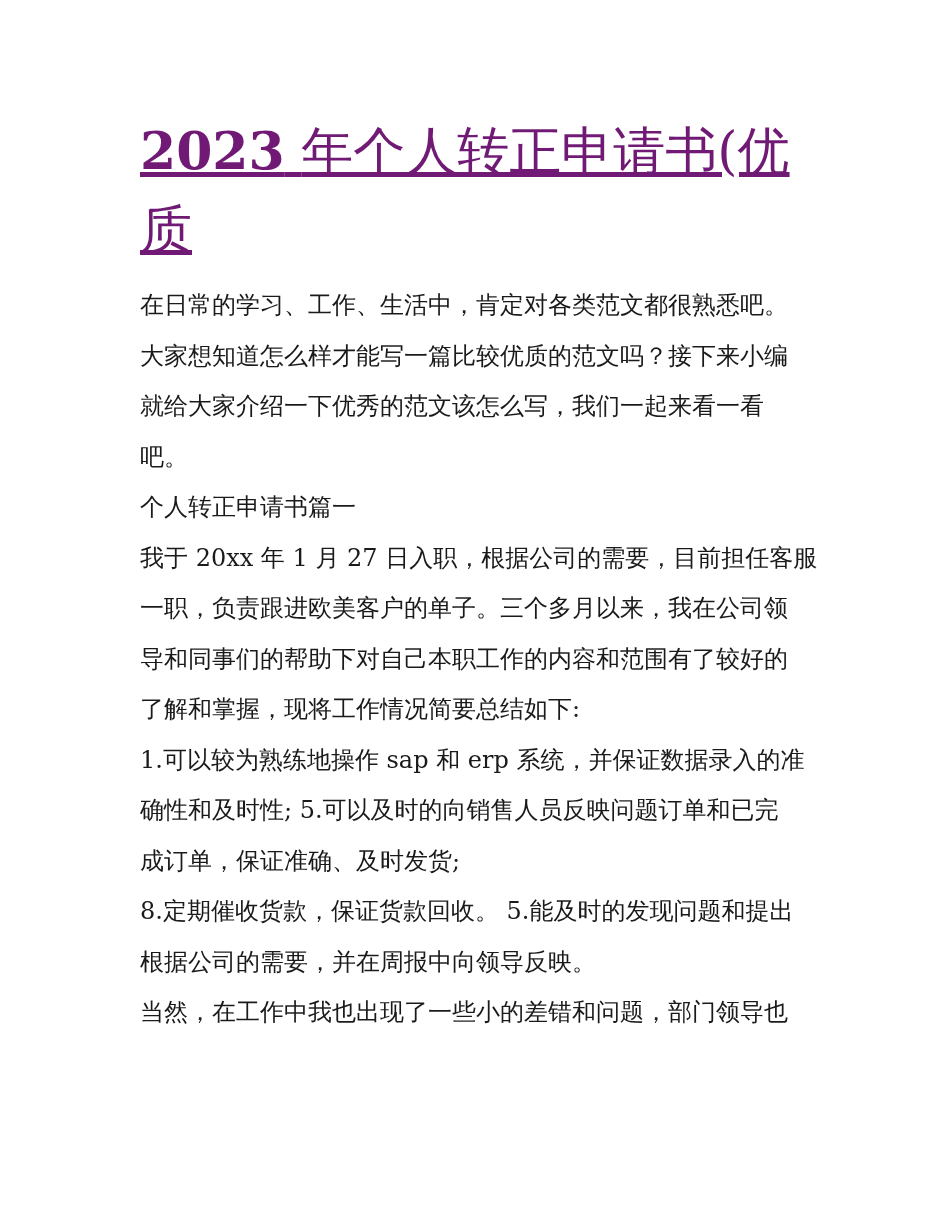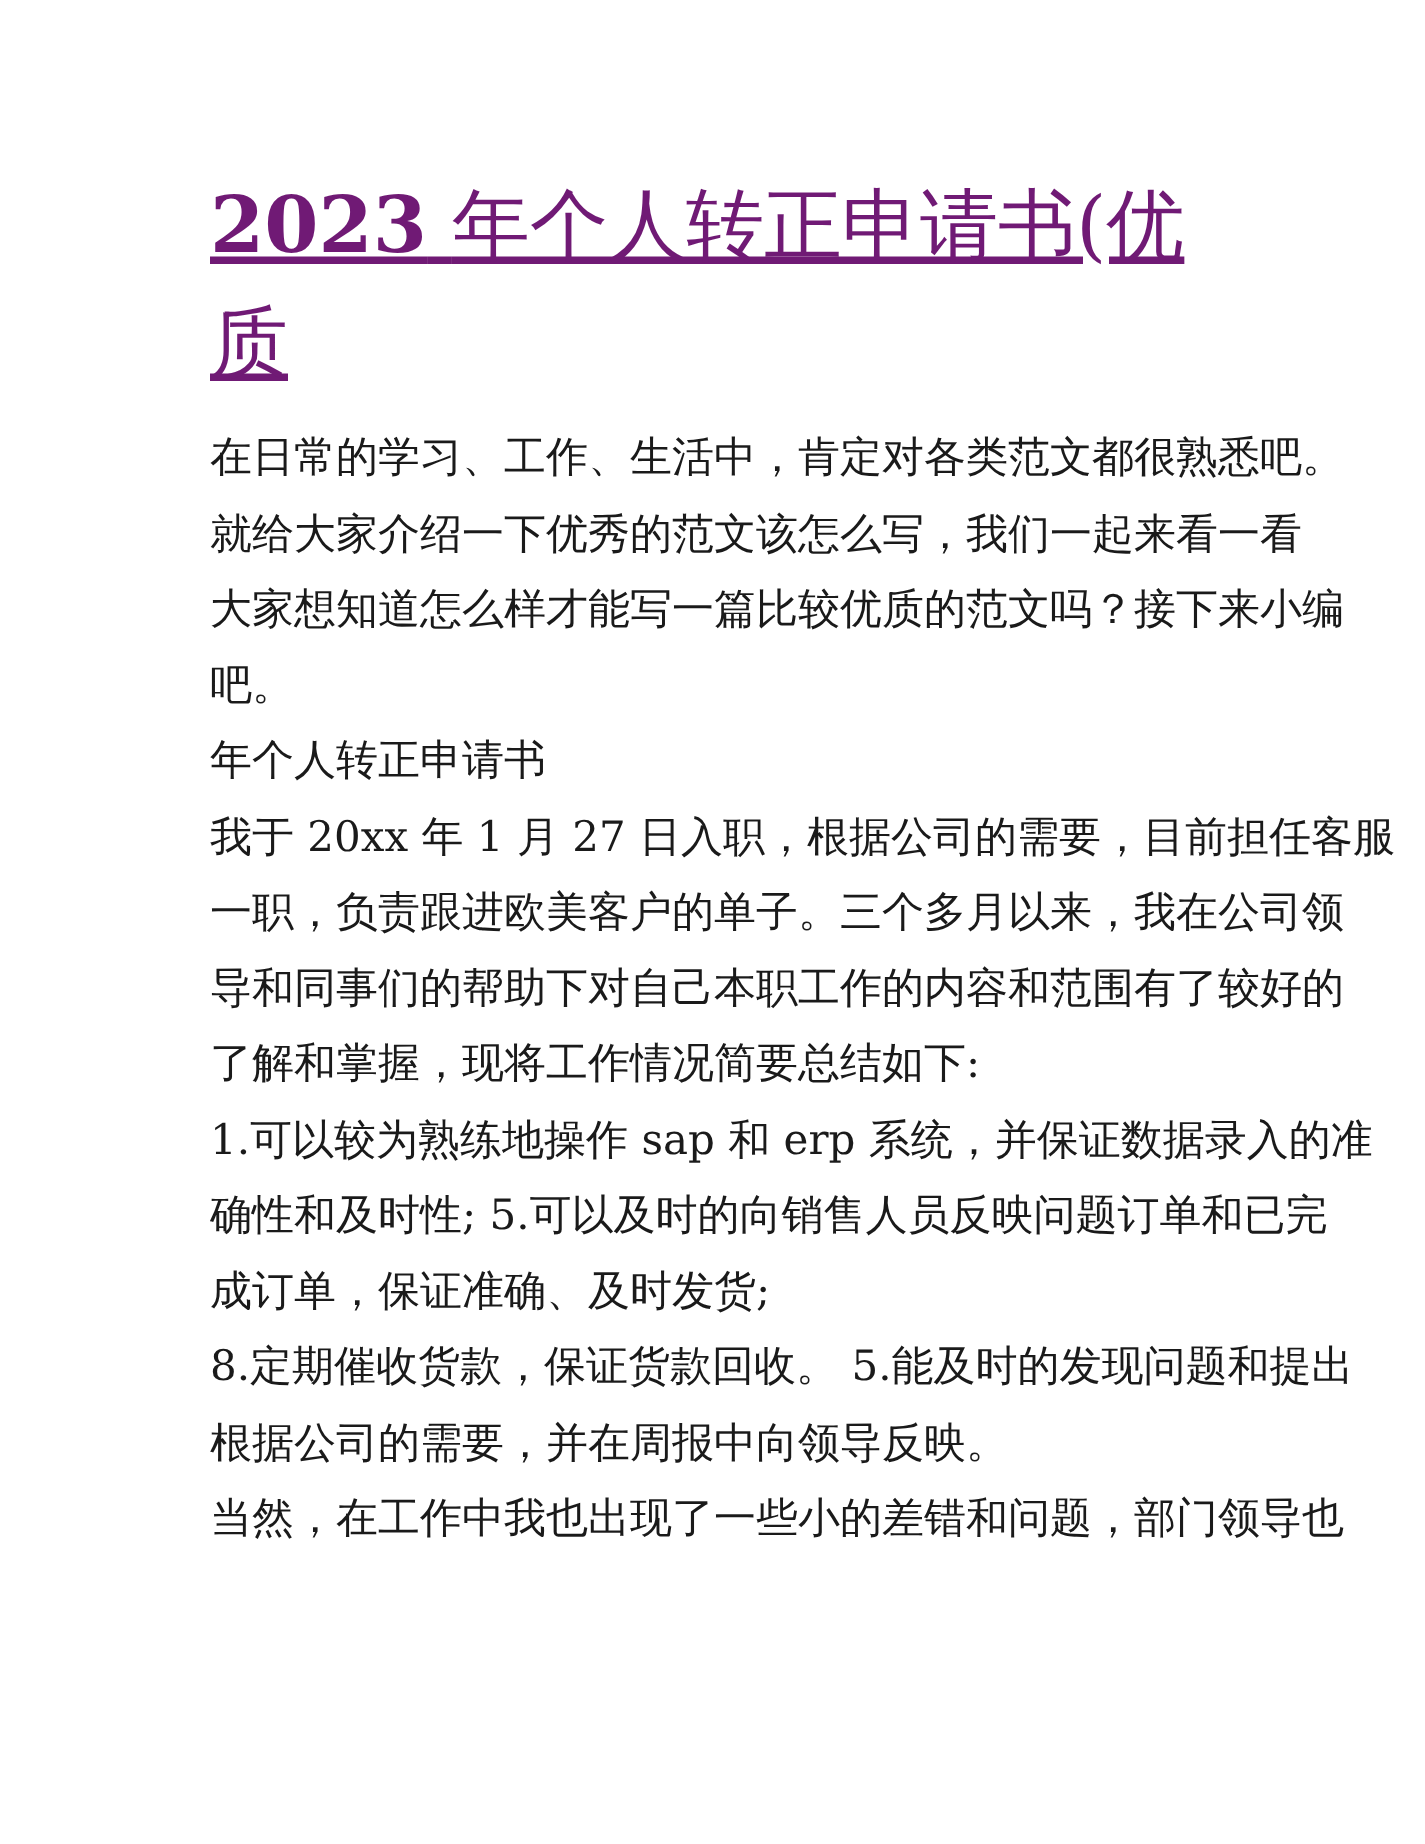--- a/index.html
+++ b/index.html
@@ -35,44 +35,44 @@
     }
     .title .num {
       font-weight: bold;
     }
     .body-text {
       position: absolute;
       left: 0;
       top: 280px;
       width: 680px;
       font-family: "DejaVu Serif", "Liberation Serif", serif;
-      font-size: 28px;
+      font-size: 24px;
       line-height: 50.5px;
       color: #1a1a1a;
     }
     .line {
       display: block;
       white-space: nowrap;
       height: 50.5px;
     }
   </style>
 </head>
 <body>
 
 <div class="page">
   <h1 class="title">
     <span class="line-title"><span class="num">2023</span> <span>年个人转正申请书(优质</span></span><br>
   </h1>
 
   <div class="body-text">
     <span class="line">在日常的学习、工作、生活中，肯定对各类范文都很熟悉吧。</span>
+    <span class="line">大家想知道怎么样才能写一篇比较优质的范文吗？接下来小编</span>
     <span class="line">就给大家介绍一下优秀的范文该怎么写，我们一起来看一看</span>
-    <span class="line">大家想知道怎么样才能写一篇比较优质的范文吗？接下来小编</span>
     <span class="line">吧。</span>
-    <span class="line">年个人转正申请书</span>
+    <span class="line">个人转正申请书篇一</span>
     <span class="line">我于 20xx 年 1 月 27 日入职，根据公司的需要，目前担任客服</span>
     <span class="line">一职，负责跟进欧美客户的单子。三个多月以来，我在公司领</span>
     <span class="line">导和同事们的帮助下对自己本职工作的内容和范围有了较好的</span>
     <span class="line">了解和掌握，现将工作情况简要总结如下:</span>
     <span class="line">1.可以较为熟练地操作 sap 和 erp 系统，并保证数据录入的准</span>
     <span class="line">确性和及时性; 5.可以及时的向销售人员反映问题订单和已完</span>
     <span class="line">成订单，保证准确、及时发货;</span>
     <span class="line">8.定期催收货款，保证货款回收。 5.能及时的发现问题和提出</span>
     <span class="line">根据公司的需要，并在周报中向领导反映。</span>
     <span class="line">当然，在工作中我也出现了一些小的差错和问题，部门领导也</span>

